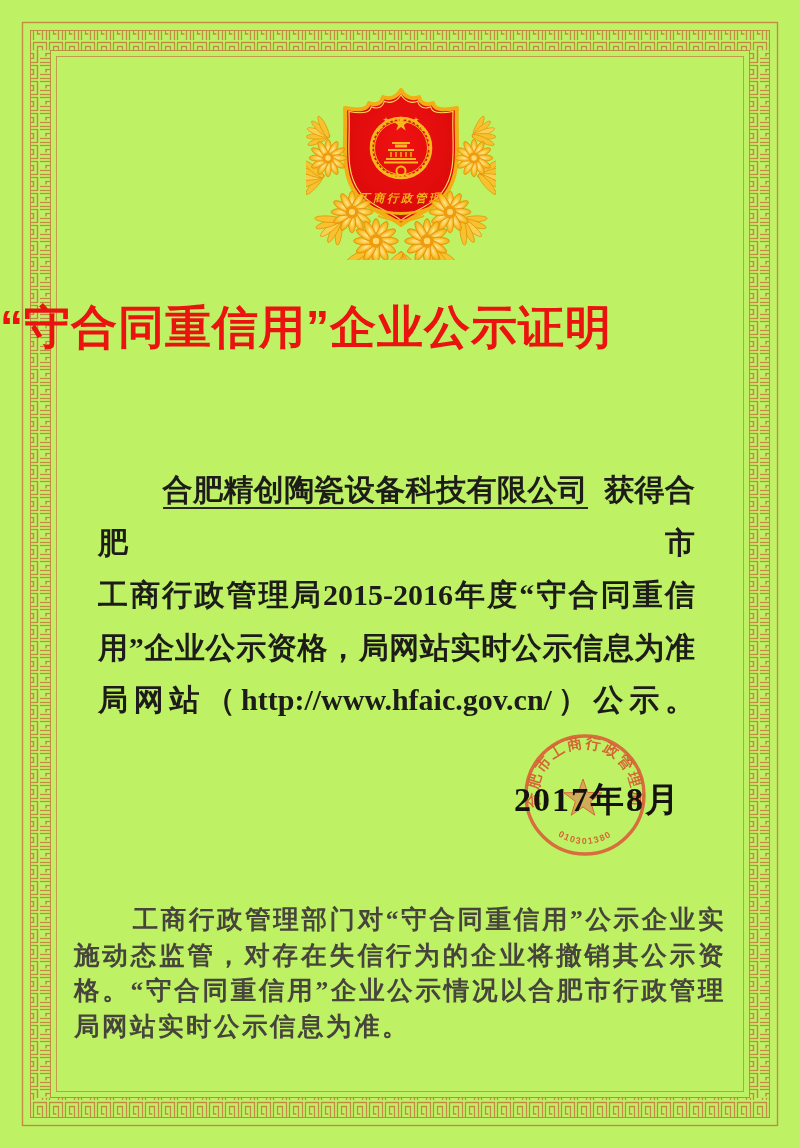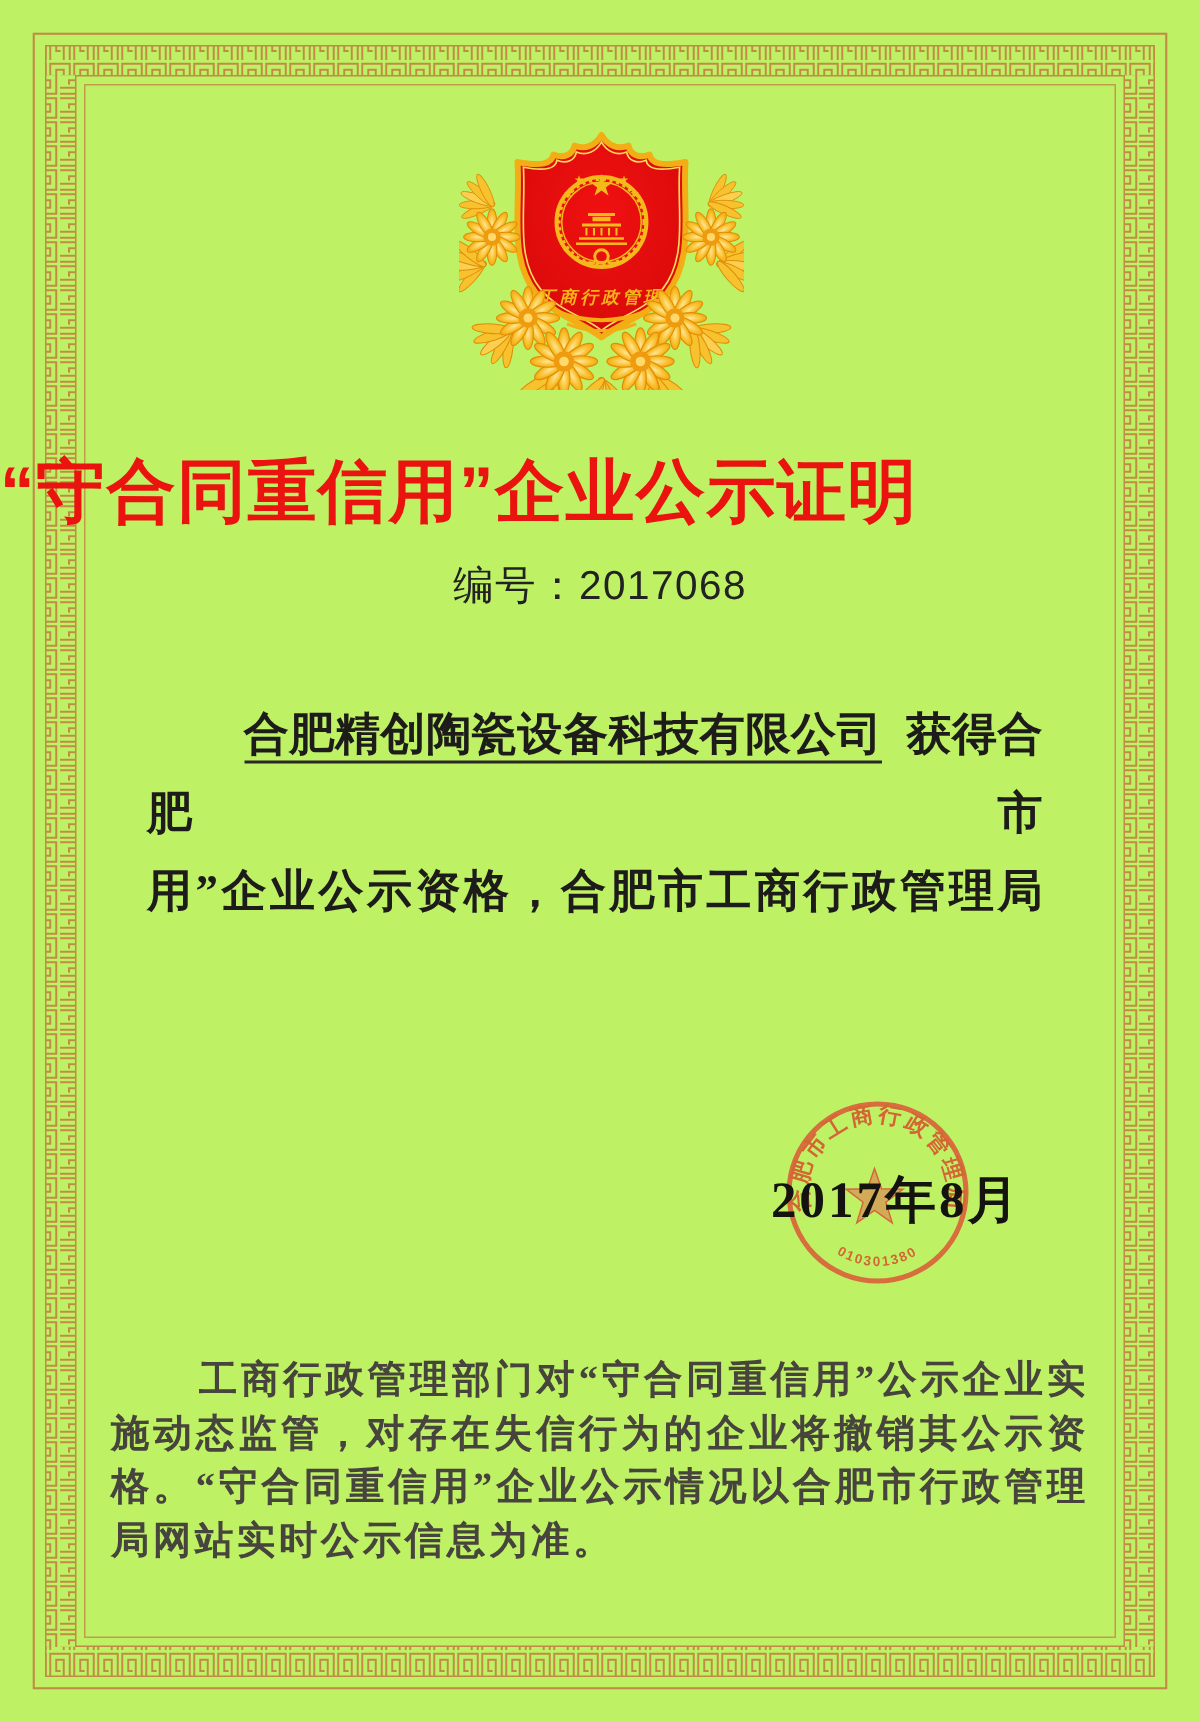--- a/index.html
+++ b/index.html
@@ -146,25 +146,26 @@
       <use href="#flw" transform="translate(168,74) scale(1.35)"></use>
       <use href="#flw" transform="translate(46,128) scale(1.5)"></use>
       <use href="#flw" transform="translate(144,128) scale(1.5)"></use>
       <use href="#flw" transform="translate(70,157) scale(1.6)"></use>
       <use href="#flw" transform="translate(121,157) scale(1.6)"></use>
     </g>
   </svg>
 
   <div class="cert-title">“守合同重信用”企业公示证明</div>
 
-  <div class="serial"><span>编号：</span><span>2017068</span></div>
 
   <div class="body-par">
     <div class="bline first"><span class="company">合肥精创陶瓷设备科技有限公司</span><span>获得合肥市</span></div>
-    <div class="bline">用”企业公示资格，合肥市工商行政管理局</div>
+    <div class="bline">工商行政管理局2015-2016年度“守合同重信</div>
+    <div class="bline">用”企业公示资格，局网站实时公示信息为准</div>
+    <div class="bline">局网站（http://www.hfaic.gov.cn/）公示。</div>
   </div>
 
   <svg class="seal-svg" viewBox="0 0 155 155" aria-hidden="true">
     <defs>
       <path id="sealTopArc" d="M36.3,100.5 A47,47 0 1 1 117.7,100.5" fill="none"></path>
       <path id="sealBotArc" d="M51,118.6 A49,49 0 0 0 103,118.6" fill="none"></path>
     </defs>
     <circle cx="77" cy="77" r="59" fill="none" stroke="#dc5b38" stroke-width="3.4"></circle>
     <polygon points="75,61 79.7,74.5 94,74.8 82.6,83.5 86.8,97.2 75,89 63.2,97.2 67.4,83.5 56,74.8 70.3,74.5" fill="#e2704e" fill-opacity=".62" stroke="#d85535" stroke-width="1"></polygon>
     <text font-size="15" font-weight="bold" fill="#d8532f" letter-spacing="2.2" font-family="'Liberation Serif',serif">

